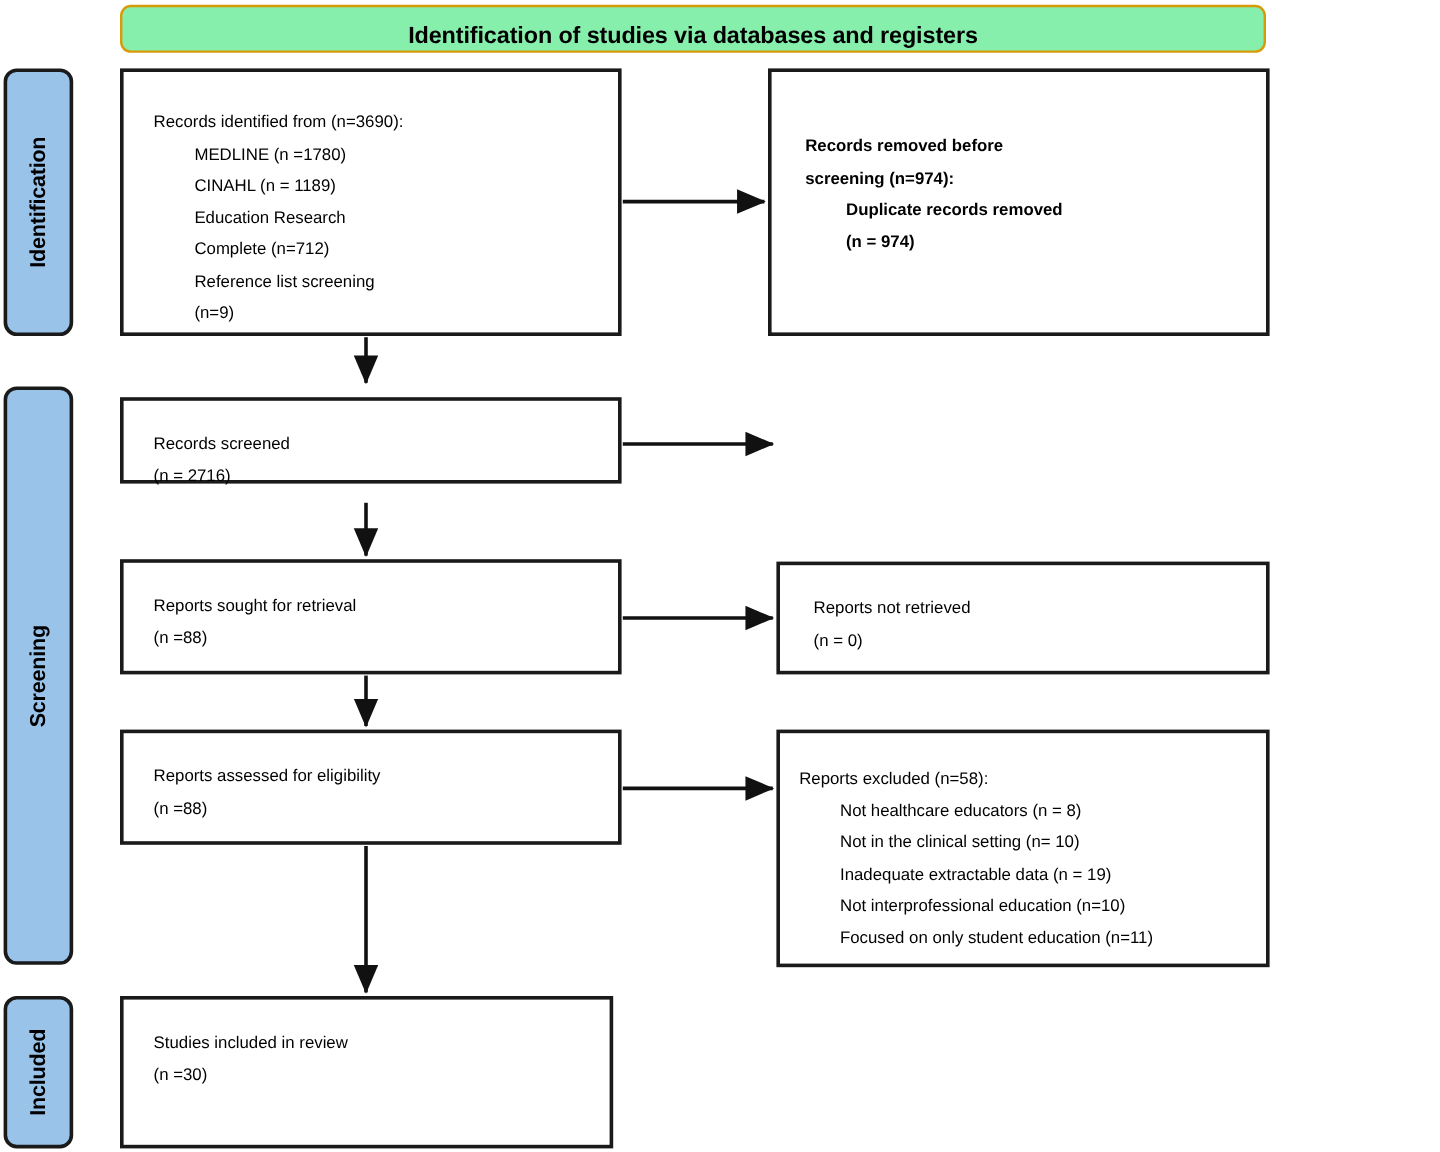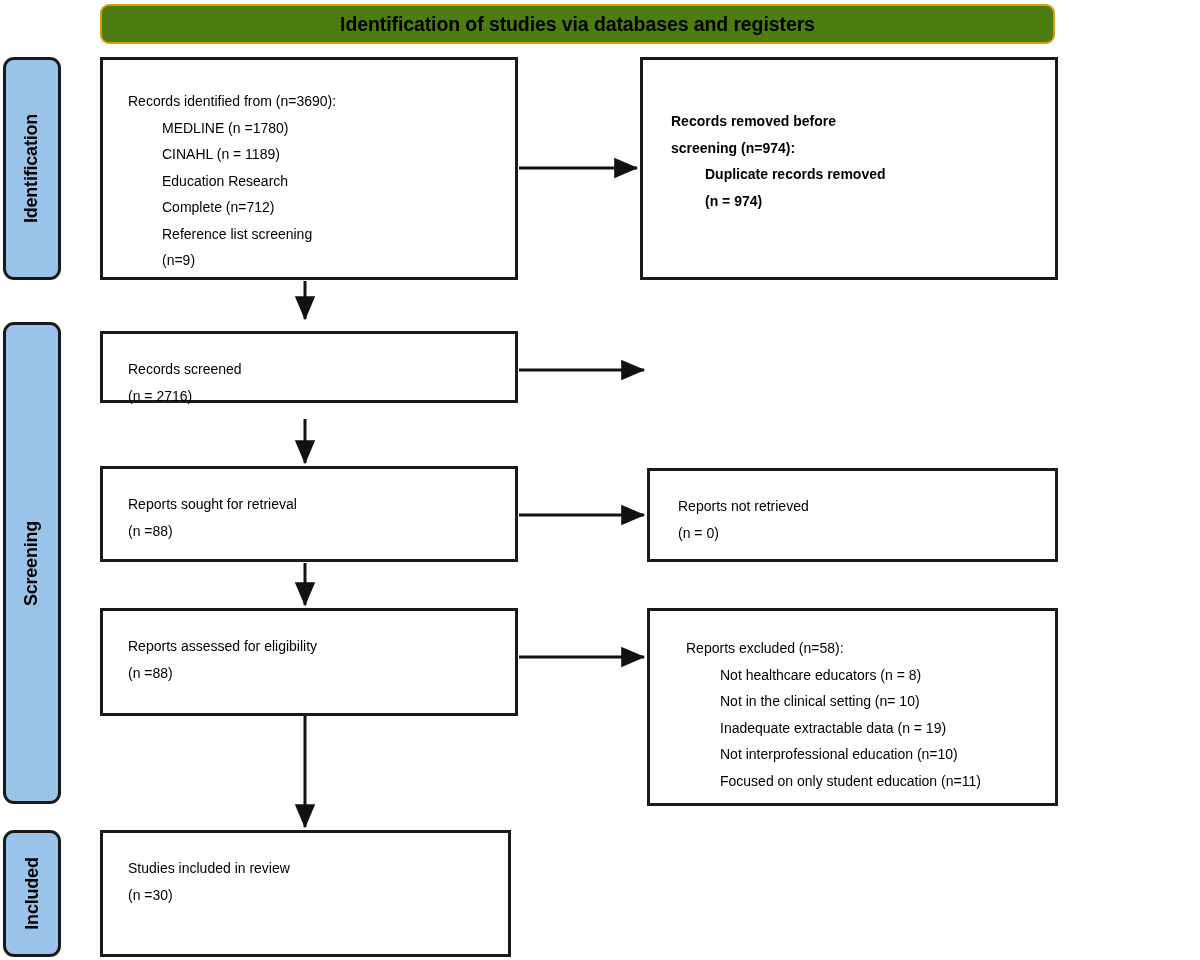--- a/index.html
+++ b/index.html
@@ -24,25 +24,25 @@
     height: 960px;
   }
 
   
   .phase-banner {
     position: absolute;
     left: 100px;
     top: 4px;
     width: 955px;
     height: 40px;
-    background: #4d7c0f;
+    background: #86efac;
     border: 2px solid #d79b0a;
     border-radius: 9px;
     display: flex;
-    align-items: center;
+    align-items: flex-end;
     justify-content: center;
     box-sizing: border-box;
   }
   .phase-banner-text {
     font-size: 19.5px;
     font-weight: bold;
     letter-spacing: -0.1px;
     color: #000;
     white-space: nowrap;
   }
@@ -102,25 +102,25 @@
 
   #box-excluded          { left: 647px; top: 322px; width: 411px; height: 96px; }
   #box-excluded .flow-box-body { top: 22px; left: 28px; }
 
   #box-sought            { left: 100px; top: 466px; width: 418px; height: 96px; }
   #box-sought .flow-box-body { top: 22px; }
 
   #box-not-retrieved     { left: 647px; top: 468px; width: 411px; height: 94px; }
   #box-not-retrieved .flow-box-body { top: 22px; left: 28px; }
 
-  #box-assessed          { left: 100px; top: 608px; width: 418px; height: 108px; }
+  #box-assessed          { left: 100px; top: 608px; width: 418px; height: 96px; }
   #box-assessed .flow-box-body { top: 22px; }
 
   #box-reports-excluded  { left: 647px; top: 608px; width: 411px; height: 198px; }
-  #box-reports-excluded .flow-box-body { top: 24px; left: 36px; }
+  #box-reports-excluded .flow-box-body { top: 24px; left: 16px; }
 
   #box-included          { left: 100px; top: 830px; width: 411px; height: 127px; }
   #box-included .flow-box-body { top: 22px; }
 
   
   #connectors {
     position: absolute;
     left: 0;
     top: 0;
     width: 1200px;

